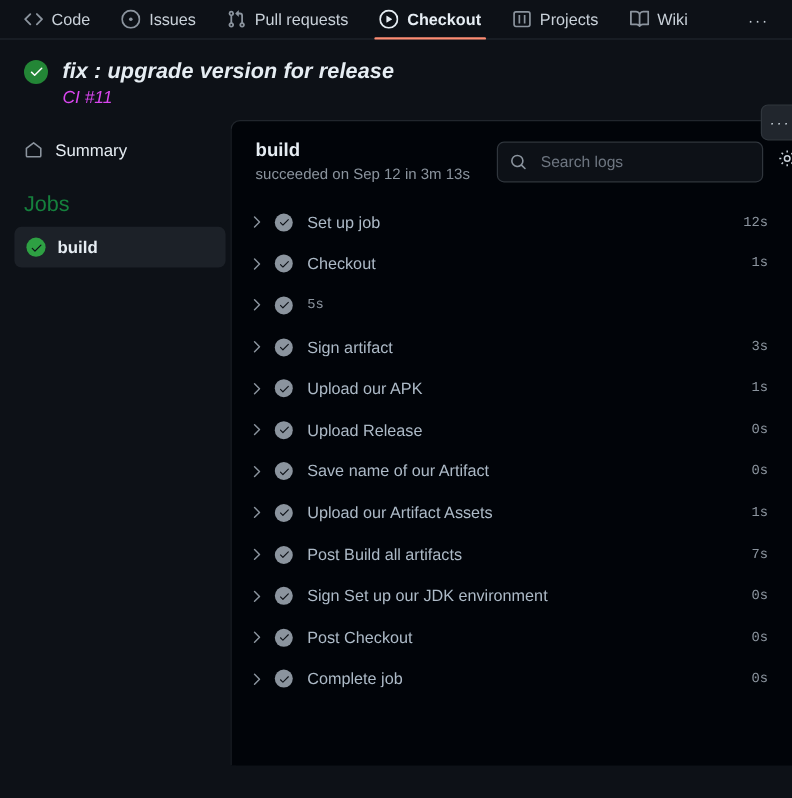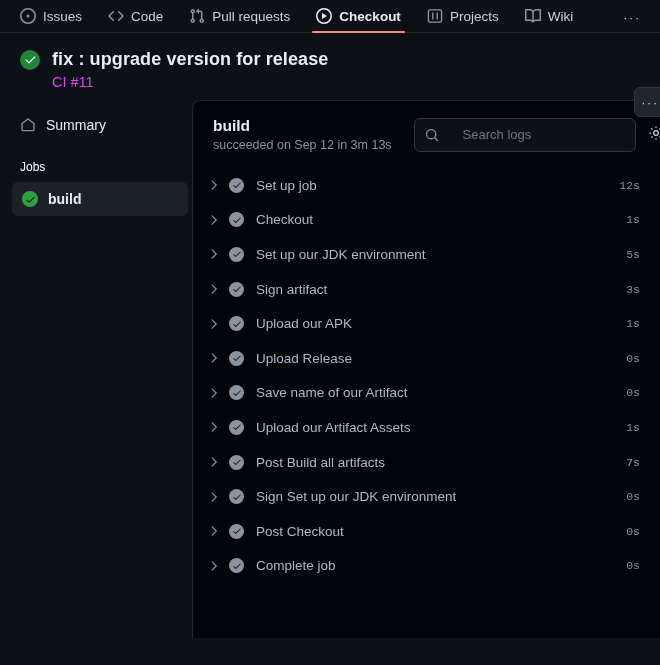--- a/index.html
+++ b/index.html
@@ -72,20 +72,21 @@
     color: #c9d1d9;
     letter-spacing: 1.5px;
     font-size: 13px;
     cursor: pointer;
   }
 
   
   .run-header {
     position: relative;
     padding: 16px 20px 10px 20px;
+    font-style: italic;
   }
   .run-title-row {
     display: flex;
     align-items: center;
     gap: 12px;
   }
   .status-circle {
     width: 20px;
     height: 20px;
     border-radius: 50%;
@@ -144,22 +145,22 @@
     gap: 10px;
     height: 34px;
     padding: 0 12px;
     border-radius: 6px;
     font-size: 14px;
     color: #e6edf3;
     cursor: pointer;
   }
   .side-link .ico { color: #8b949e; display: inline-flex; width: 16px; height: 16px; }
   .jobs-label {
-    font-size: 12px;
-    color: #ffffff;
+    font-size: 18px;
+    color: #15803d;
     padding: 0 12px;
     margin-top: 18px;
     margin-bottom: 8px;
   }
   .job-item {
     display: flex;
     align-items: center;
     gap: 10px;
     height: 34px;
     margin: 0 4px;
@@ -213,21 +214,21 @@
   .search-box {
     margin-left: 22px;
     flex: 1;
     max-width: 222px;
     height: 34px;
     border: 1px solid #30363d;
     border-radius: 6px;
     background: #0d1117;
     display: flex;
     align-items: center;
-    gap: 24px;
+    gap: 12px;
     padding: 0 10px;
   }
   .search-box .ico { color: #8b949e; display: inline-flex; }
   .search-box input {
     flex: 1;
     border: none;
     outline: none;
     background: transparent;
     color: #c9d1d9;
     font-family: "Liberation Sans", sans-serif;
@@ -291,34 +292,34 @@
   }
 </style>
 <style>.nav-item.active::after{background:#fd8c73;}</style></head>
 <body>
 
 <div class="repo-nav">
 
   <div class="nav-item">
     <span class="ico">
       <svg width="16" height="16" viewBox="0 0 16 16" fill="currentColor">
-          <path d="M8 9.5a1.5 1.5 0 1 0 0-3 1.5 1.5 0 0 0 0 3Z"></path>
-          <path d="M8 0a8 8 0 1 1 0 16A8 8 0 0 1 8 0ZM1.5 8a6.5 6.5 0 1 0 13 0 6.5 6.5 0 0 0-13 0Z"></path>
-        </svg>
-    </span>
-    <span>Issues</span>
+          <path d="M4.72 3.22a.75.75 0 0 1 1.06 1.06L2.06 8l3.72 3.72a.75.75 0 1 1-1.06 1.06L.47 8.53a.75.75 0 0 1 0-1.06Zm6.56 0a.75.75 0 1 0-1.06 1.06L13.94 8l-3.72 3.72a.75.75 0 1 0 1.06 1.06l4.25-4.25a.75.75 0 0 0 0-1.06Z"></path>
+        </svg>
+    </span>
+    <span>Code</span>
   </div>
 
   <div class="nav-item">
     <span class="ico">
       <svg width="16" height="16" viewBox="0 0 16 16" fill="currentColor">
-          <path d="M4.72 3.22a.75.75 0 0 1 1.06 1.06L2.06 8l3.72 3.72a.75.75 0 1 1-1.06 1.06L.47 8.53a.75.75 0 0 1 0-1.06Zm6.56 0a.75.75 0 1 0-1.06 1.06L13.94 8l-3.72 3.72a.75.75 0 1 0 1.06 1.06l4.25-4.25a.75.75 0 0 0 0-1.06Z"></path>
-        </svg>
-    </span>
-    <span>Code</span>
+          <path d="M8 9.5a1.5 1.5 0 1 0 0-3 1.5 1.5 0 0 0 0 3Z"></path>
+          <path d="M8 0a8 8 0 1 1 0 16A8 8 0 0 1 8 0ZM1.5 8a6.5 6.5 0 1 0 13 0 6.5 6.5 0 0 0-13 0Z"></path>
+        </svg>
+    </span>
+    <span>Issues</span>
   </div>
 
   <div class="nav-item">
     <span class="ico">
       <svg width="16" height="16" viewBox="0 0 16 16" fill="currentColor">
           <path d="M1.5 3.25a2.25 2.25 0 1 1 3 2.122v5.256a2.251 2.251 0 1 1-1.5 0V5.372A2.25 2.25 0 0 1 1.5 3.25Zm5.677-.177L9.573.677A.25.25 0 0 1 10 .854V2.5h1A2.5 2.5 0 0 1 13.5 5v5.628a2.251 2.251 0 1 1-1.5 0V5a1 1 0 0 0-1-1h-1v1.646a.25.25 0 0 1-.427.177L7.177 3.427a.25.25 0 0 1 0-.354ZM3.75 2.5a.75.75 0 1 0 0 1.5.75.75 0 0 0 0-1.5Zm0 9.5a.75.75 0 1 0 0 1.5.75.75 0 0 0 0-1.5Zm8.25.75a.75.75 0 1 0 1.5 0 .75.75 0 0 0-1.5 0Z"></path>
         </svg>
     </span>
     <span>Pull requests</span>
   </div>
@@ -453,21 +454,20 @@
           <span class="chevron">
             <svg width="12" height="12" viewBox="0 0 16 16" fill="none" stroke="currentColor" stroke-width="1.6" stroke-linecap="round" stroke-linejoin="round">
               <path d="M5.5 2.5 11 8l-5.5 5.5"></path>
             </svg>
           </span>
           <span class="step-check">
             <svg width="10" height="10" viewBox="0 0 16 16" fill="#0d1117">
               <path d="M13.78 4.22a.75.75 0 0 1 0 1.06l-7.25 7.25a.75.75 0 0 1-1.06 0L2.22 9.28a.75.75 0 0 1 1.06-1.06L6 10.94l6.72-6.72a.75.75 0 0 1 1.06 0Z"></path>
             </svg>
           </span>
-          <span class="step-name">Set up our JDK environment</span>
           <span class="step-time">5s</span>
         </div>
         <div class="step-row">
           <span class="chevron">
             <svg width="12" height="12" viewBox="0 0 16 16" fill="none" stroke="currentColor" stroke-width="1.6" stroke-linecap="round" stroke-linejoin="round">
               <path d="M5.5 2.5 11 8l-5.5 5.5"></path>
             </svg>
           </span>
           <span class="step-check">
             <svg width="10" height="10" viewBox="0 0 16 16" fill="#0d1117">

